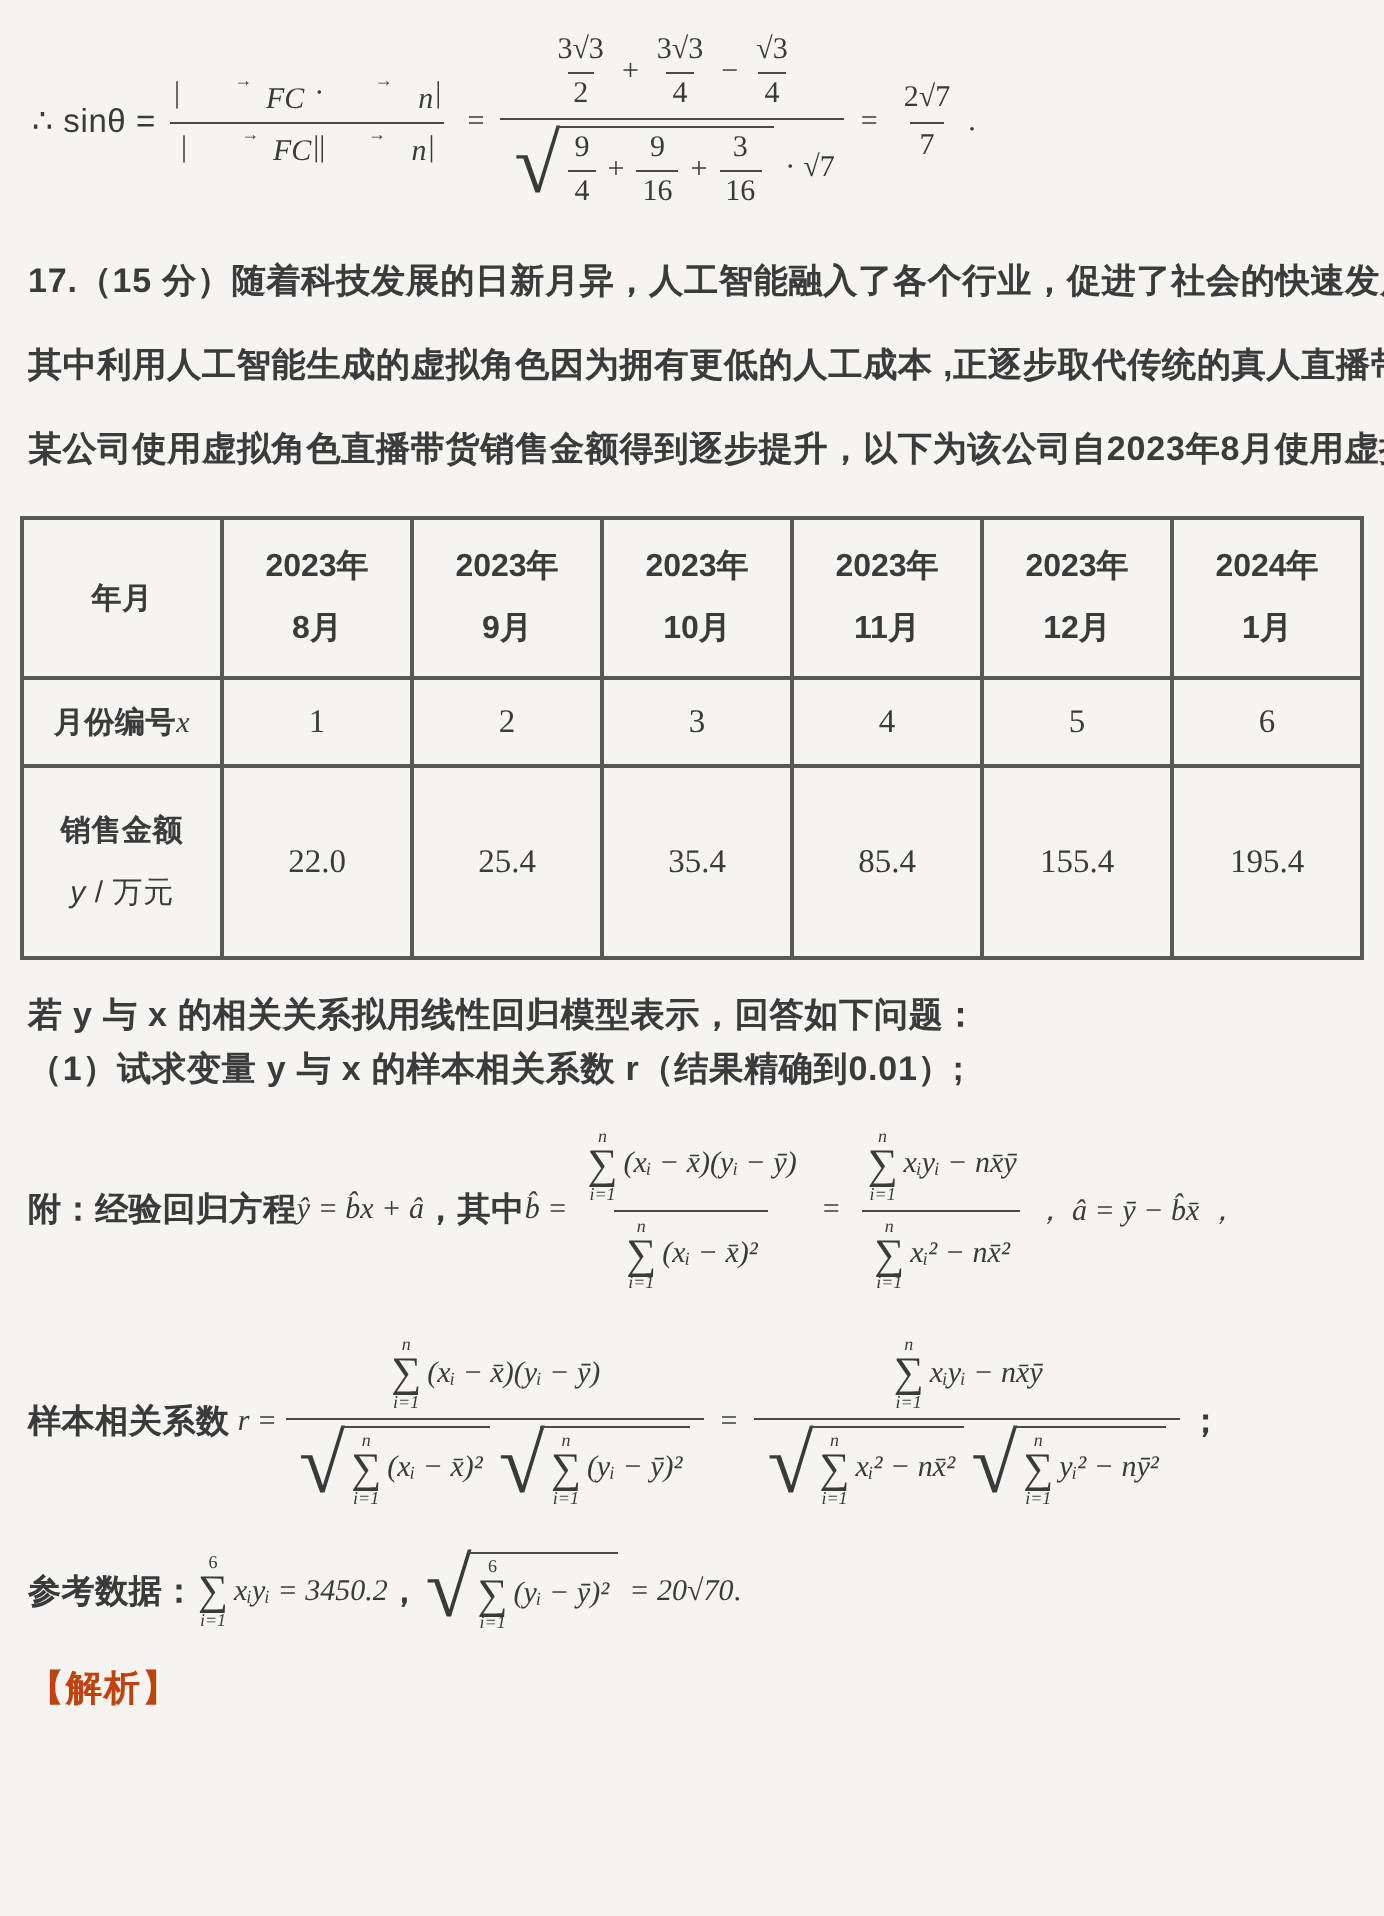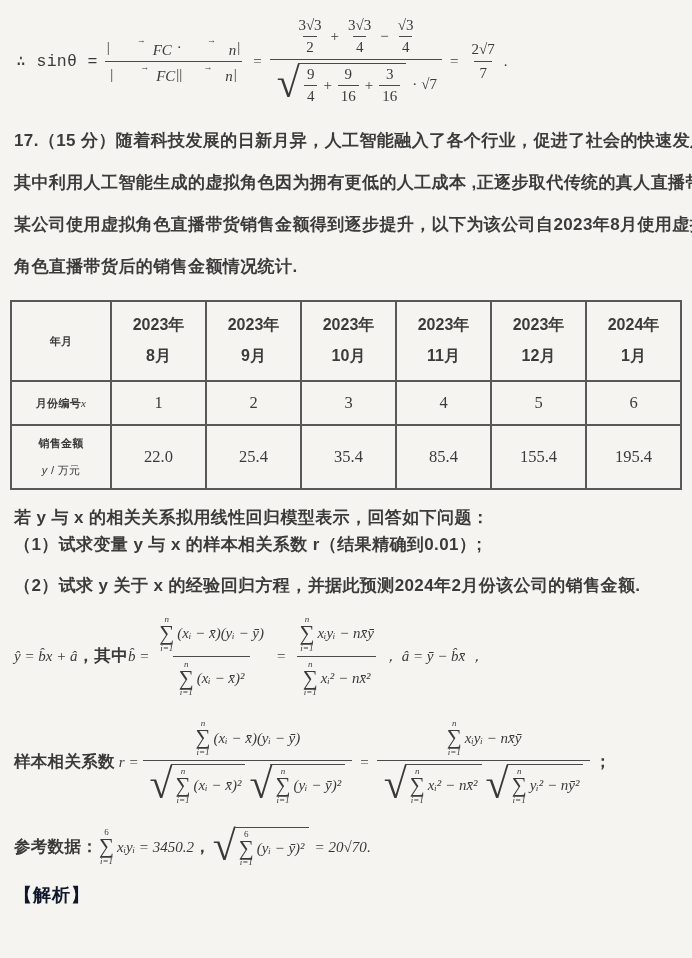--- a/index.html
+++ b/index.html
@@ -39,43 +39,43 @@
   .sqrt .sqc { display: inline-flex; align-items: center; border-top: 1.5px solid #4a4a4a; padding: 2px 4px 0; }
   .vec { display: inline-flex; flex-direction: column; align-items: center; line-height: 1; margin: 0 1px; }
   .vec .arr { font-size: 9px; line-height: 0.6; margin-bottom: -1px; font-style: normal; }
   .vec .vbody { font-style: italic; margin-left: 42px; }
   
   .f-sin { margin: 14px 0 0 16px; height: 94px; }
   .para { margin: 12px 14px 0; font-size: 17px; font-weight: 600; line-height: 42px; letter-spacing: 0.4px; color: #3b3b3b; }
   .para div { white-space: nowrap; }
   table.sales { border-collapse: collapse; table-layout: fixed; width: 672px; margin: 12px auto 0; background: transparent; }
   table.sales td { border: 2px solid #585858; text-align: center; vertical-align: middle; padding: 0; }
-  td.lbl { font-size: 11px; font-weight: 600; letter-spacing: 0.3px; }
+  td.lbl { font-size: 15px; font-weight: 600; letter-spacing: 0.3px; }
   td.hdr { font-size: 16px; font-weight: 600; }
   td.val { font-family: "Liberation Serif", serif; font-size: 16.5px; font-weight: 400; }
   .hdr .l1 { margin-bottom: 10px; }
-  .row-y  { height: 64px; padding-left: 28px; }
+  .row-y  { height: 96px; padding-left: 28px; }
   .row-h  { height: 80px; }
   .row-x  { height: 44px; }
   .qline { margin: 0 14px; font-size: 17px; font-weight: 600; letter-spacing: 0.4px; white-space: nowrap; }
   .q-intro { margin-top: 16px; }
   .q-1 { margin-top: 4px; }
   .q-2 { margin-top: 18px; }
   .f-bhat { margin: 8px 0 0 14px; height: 102px; }
   .f-r    { margin: 2px 0 0 14px; height: 106px; }
   .f-ref  { margin: 4px 0 0 14px; height: 56px; }
   .analysis { margin: 8px 0 0 14px; font-size: 18px; font-weight: 700; letter-spacing: 1px; }
 </style>
 </head>
 <body>
 
 <div class="page">
 
   <div class="formula f-sin">
-    <span class="cjk" style="font-weight:500;font-family:Liberation Mono, monospace;text-align:right;">∴ sinθ =</span>
+    <span class="cjk" style="font-weight:500;font-family:Liberation Sans, sans-serif;text-align:right;">∴ sinθ =</span>
     <span class="frac">
       <span class="num">
         <span>|</span>
         <span class="vec">
             <span class="arr">→</span>
             <span class="vbody">FC</span>
           </span>
         <span class="op">·</span>
         <span class="vec">
             <span class="arr">→</span>
@@ -145,21 +145,20 @@
         <span class="num">2√7</span>
         <span class="den">7</span>
       </span>
     <span>.</span>
   </div>
 
   <div class="para">
     <div>17.（15 分）随着科技发展的日新月异，人工智能融入了各个行业，促进了社会的快速发展.</div>
     <div>其中利用人工智能生成的虚拟角色因为拥有更低的人工成本 ,正逐步取代传统的真人直播带货.</div>
     <div>某公司使用虚拟角色直播带货销售金额得到逐步提升，以下为该公司自2023年8月使用虚拟</div>
-    <div>角色直播带货后的销售金额情况统计.</div>
   </div>
 
   <table class="sales">
     <colgroup>
         <col style="width:100px">
         <col>
         <col>
         <col>
         <col>
         <col>
@@ -212,23 +211,23 @@
       <td class="val">35.4</td>
       <td class="val">85.4</td>
       <td class="val">155.4</td>
       <td class="val">195.4</td>
     </tr>
   </tbody>
     </table>
 
   <div class="qline q-intro">若 y 与 x 的相关关系拟用线性回归模型表示，回答如下问题：</div>
   <div class="qline q-1">（1）试求变量 y 与 x 的样本相关系数 r（结果精确到0.01）;</div>
-  <div class="qline q-2">（2）试求 y 关于 x 的经验回归方程，并据此预测2024年2月份该公司的销售金额.</div>
 
   <div class="formula f-bhat">
+    <span class="cjk">附：经验回归方程</span>
     <span class="it">ŷ = b̂x + â</span>
     <span class="cjk">，其中</span>
     <span class="it">b̂ =</span>
     <span class="frac">
       <span class="num">
         <span class="sum">
             <span class="lim">n</span>
             <span class="sig">∑</span>
             <span class="lim">i=1</span>
           </span>
@@ -357,15 +356,15 @@
             <span class="sig">∑</span>
             <span class="lim">i=1</span>
           </span>
         <span class="it">(yᵢ − ȳ)²</span>
       </span>
     </span>
     <span class="it" style="margin-left:4px;">= 20√70</span>
     <span>.</span>
   </div>
 
-  <div class="analysis" style="color:#0f172a;">【解析】</div>
+  <div class="analysis" style="color:#c2410c;">【解析】</div>
 
 </div>
 
 </body></html>

